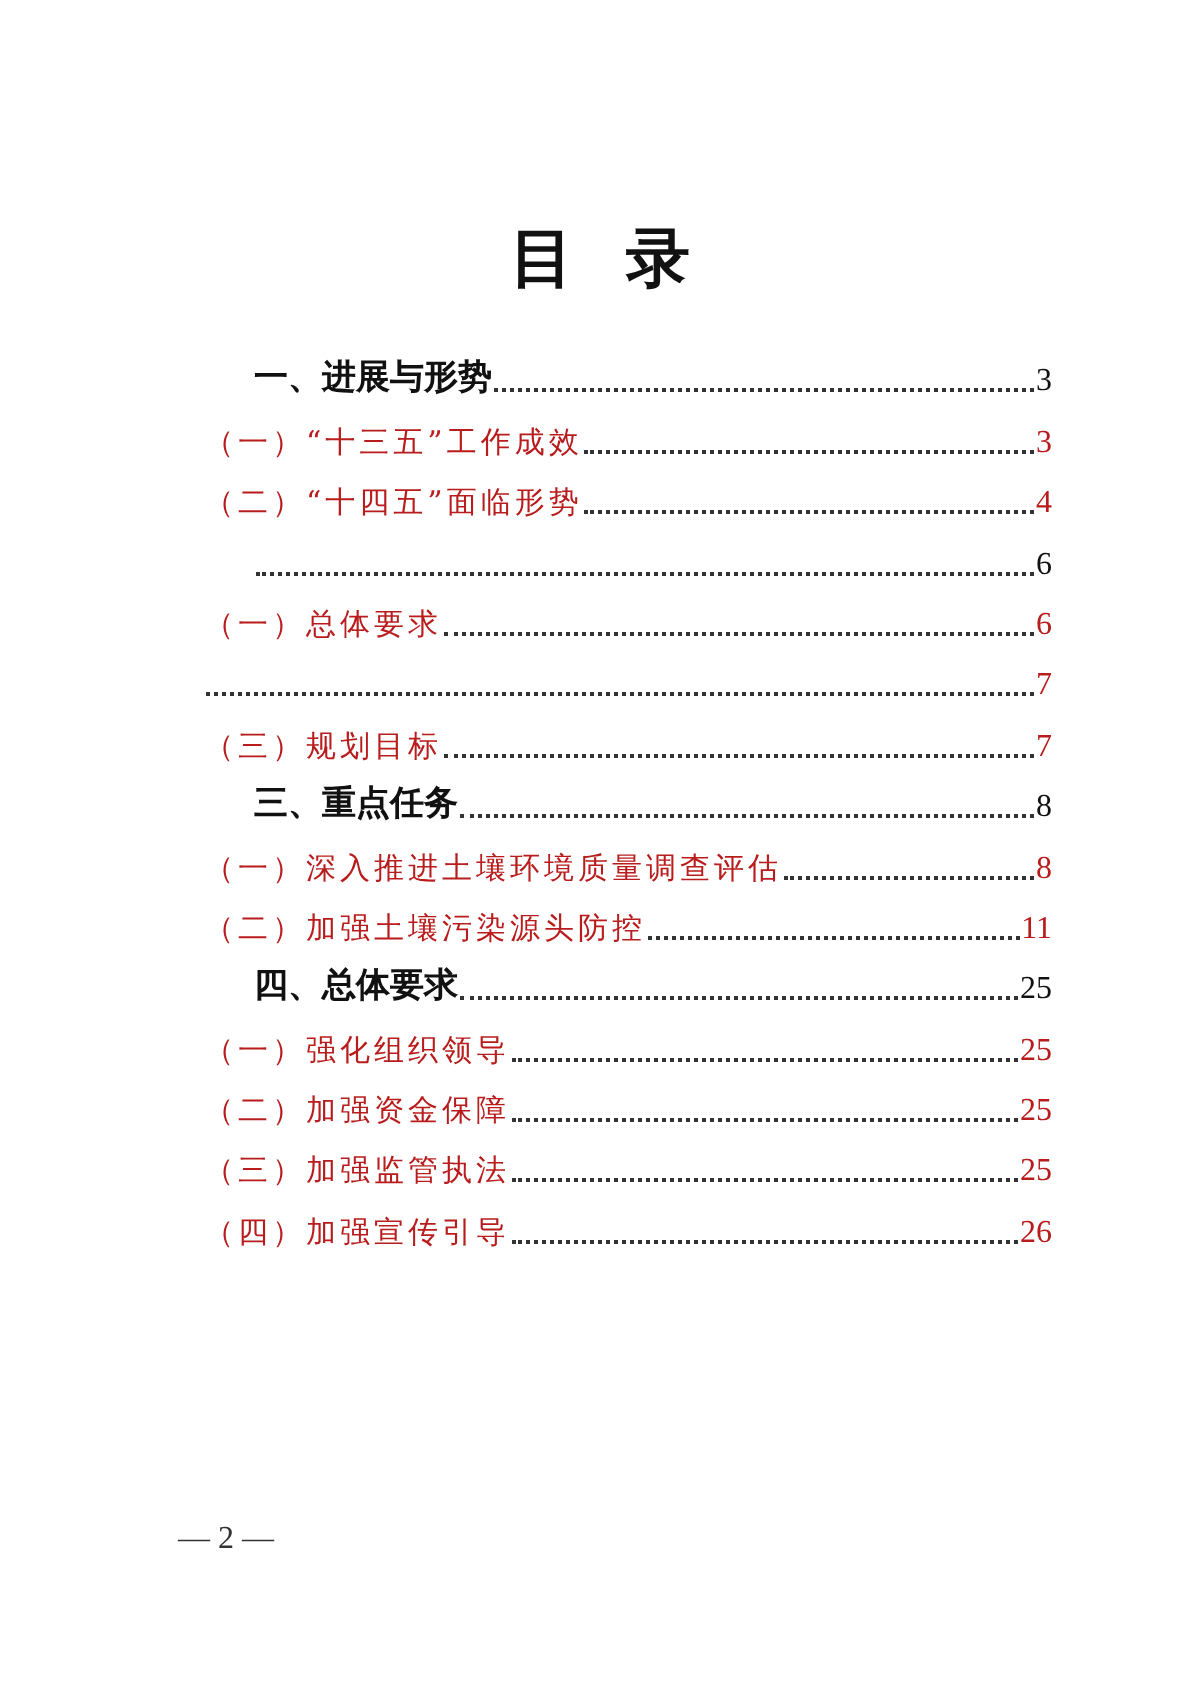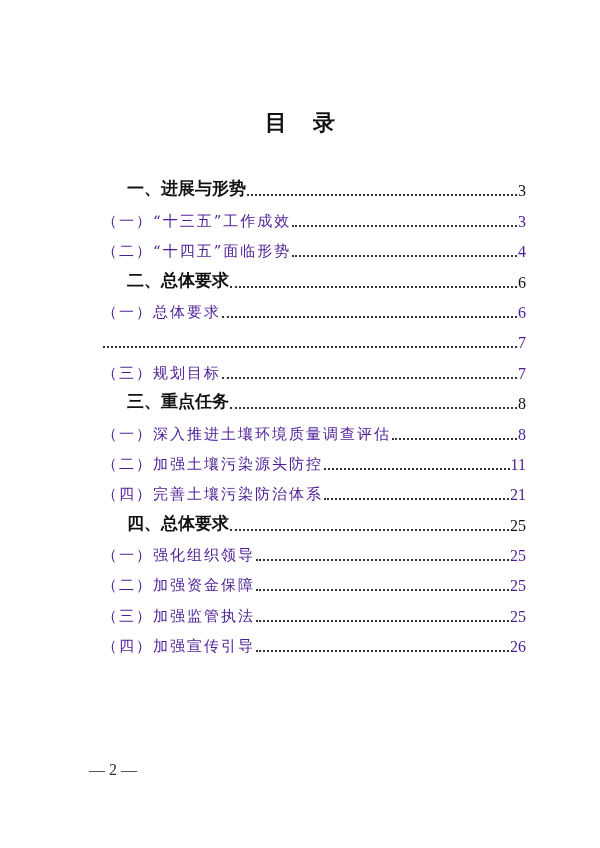--- a/index.html
+++ b/index.html
@@ -14,21 +14,21 @@
       overflow: hidden;
       color: #111111;
       font-family: "DejaVu Serif", "Liberation Serif", serif;
     }
     .page-title {
       position: absolute;
       top: 108px;
       left: 0;
       width: 600px;
       text-align: center;
-      font-size: 22px;
+      font-size: 32px;
       font-weight: bold;
       letter-spacing: 26px;
       padding-left: 26px;
       box-sizing: border-box;
       font-family: "DejaVu Serif", "Liberation Serif", serif;
     }
     .toc {
       position: absolute;
       top: 170px;
       left: 81px;
@@ -45,21 +45,21 @@
       font-size: 17px;
       font-weight: bold;
       font-family: "DejaVu Sans", "Liberation Sans", sans-serif;
       margin-left: 46px;
     }
     .toc-row.level-2 {
       padding-left: 21px;
       font-size: 15px;
       font-family: "DejaVu Serif", "Liberation Serif", serif;
       letter-spacing: 2px;
-      color: #4c1d95;
+      color: #b91c1c;
     }
     .toc-label {
       flex: 0 0 auto;
     }
     .toc-dots {
       flex: 1 1 auto;
       overflow: hidden;
       margin: 0 1px 4px 1px;
       border-bottom: 2px dotted #333;
       height: 0;
@@ -97,21 +97,20 @@
     <span class="toc-label">（一）“十三五”工作成效</span>
     <span class="toc-dots"></span>
     <span class="toc-page">3</span>
   </div>
   <div class="toc-row level-2">
     <span class="toc-label">（二）“十四五”面临形势</span>
     <span class="toc-dots"></span>
     <span class="toc-page">4</span>
   </div>
   <div class="toc-row level-1">
-    <span class="toc-label">二、总体要求</span>
     <span class="toc-dots"></span>
     <span class="toc-page">6</span>
   </div>
   <div class="toc-row level-2">
     <span class="toc-label">（一）总体要求</span>
     <span class="toc-dots"></span>
     <span class="toc-page">6</span>
   </div>
   <div class="toc-row level-2">
     <span class="toc-dots"></span>
@@ -130,25 +129,20 @@
   <div class="toc-row level-2">
     <span class="toc-label">（一）深入推进土壤环境质量调查评估</span>
     <span class="toc-dots"></span>
     <span class="toc-page">8</span>
   </div>
   <div class="toc-row level-2">
     <span class="toc-label">（二）加强土壤污染源头防控</span>
     <span class="toc-dots"></span>
     <span class="toc-page">11</span>
   </div>
-  <div class="toc-row level-2">
-    <span class="toc-label">（四）完善土壤污染防治体系</span>
-    <span class="toc-dots"></span>
-    <span class="toc-page">21</span>
-  </div>
   <div class="toc-row level-1">
     <span class="toc-label">四、总体要求</span>
     <span class="toc-dots"></span>
     <span class="toc-page">25</span>
   </div>
   <div class="toc-row level-2">
     <span class="toc-label">（一）强化组织领导</span>
     <span class="toc-dots"></span>
     <span class="toc-page">25</span>
   </div>

